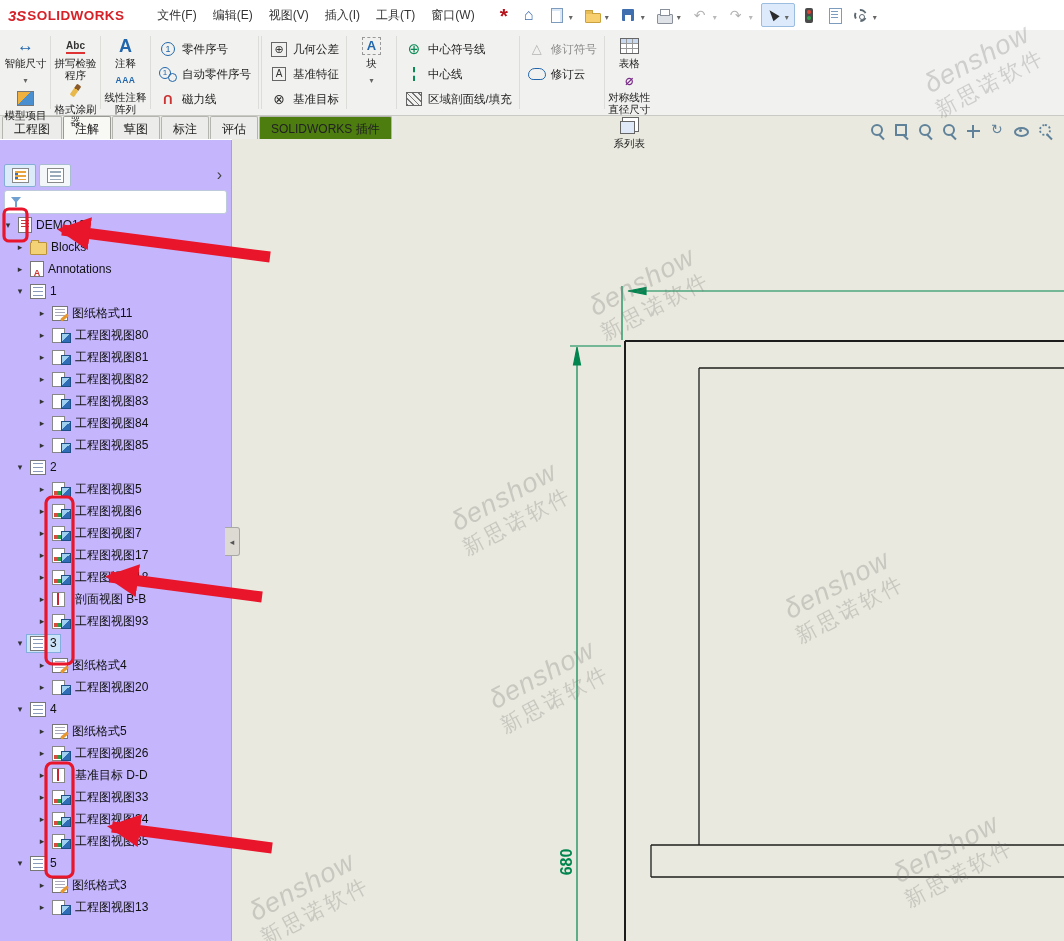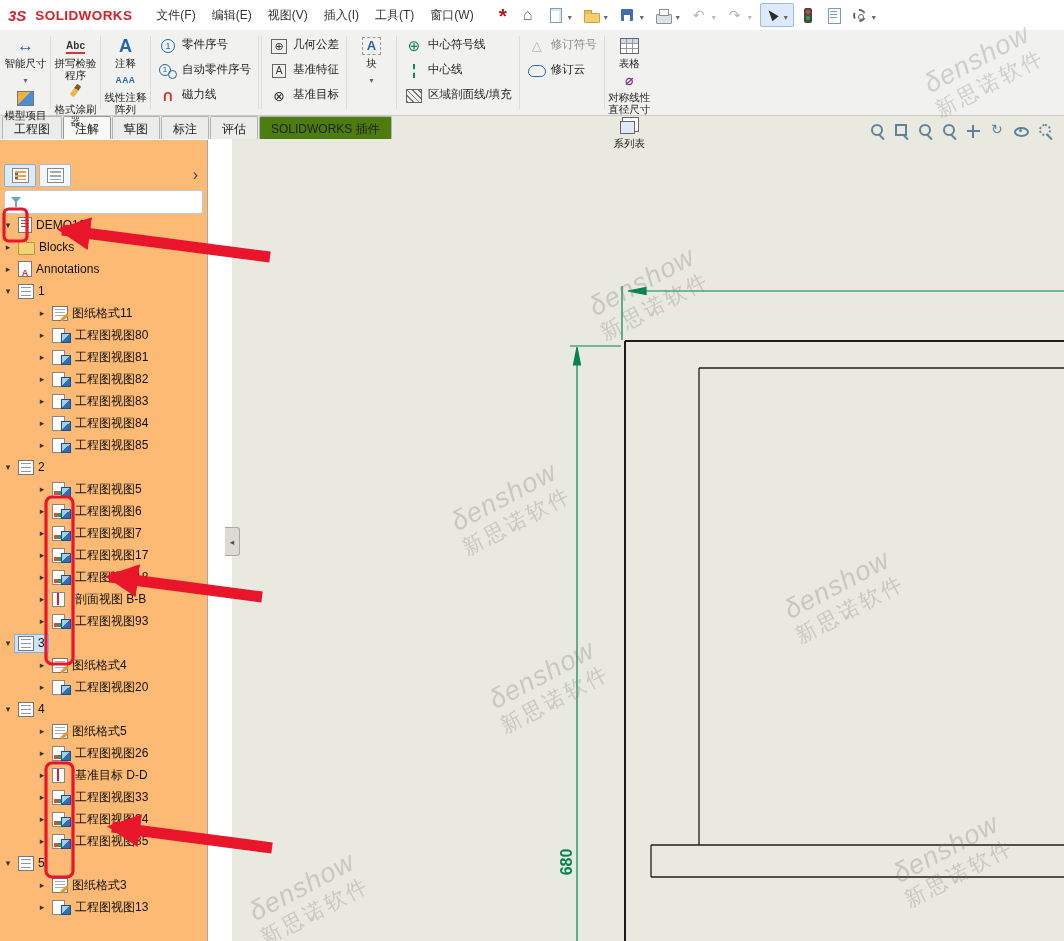--- a/index.html
+++ b/index.html
@@ -2,21 +2,21 @@
 <html><head>
 <meta charset="utf-8">
 <style>
   html,body{margin:0;padding:0}
   body{width:1064px;height:941px;position:relative;overflow:hidden;background:#fff;
        font-family:"Liberation Sans","DejaVu Sans",sans-serif;-webkit-font-smoothing:antialiased}
 
   
   #menubar{position:absolute;top:0;left:0;right:0;height:30px;background:#fff;border-bottom:1px solid #e2e2e0;
            display:flex;align-items:center;padding:0 8px;z-index:8}
-  .logo{display:flex;align-items:center;gap:9px;margin-right:16px}
+  .logo{display:flex;align-items:center;gap:1px;margin-right:25px}
   .logo-mark{color:#d62128;font-weight:bold;font-style:italic;font-size:15px}
   .logo-text{color:#d62128;font-size:13.5px;font-weight:bold;letter-spacing:.4px}
   .menus{display:flex}
   .menu{font-size:12px;color:#333;padding:5px 8px;cursor:default;white-space:nowrap}
   .quick{display:flex;align-items:center;margin-left:10px;gap:2px}
   .qbtn{display:flex;align-items:center;padding:2px;border:1px solid transparent;border-radius:2px}
   .qbtn.pressed{background:#dceafb;border-color:#9abde0}
   .qbtn.disabled{opacity:.45}
   .dd{width:10px;text-align:center;display:inline-block}
   .dd::after{content:"▾";font-size:8px;color:#666}
@@ -43,21 +43,21 @@
   
   #ribbon{position:absolute;top:30px;left:0;right:0;height:86px;background:#f1f2ef;border-bottom:1px solid #c9c9c5;
           display:flex;align-items:stretch;padding:2px 2px;z-index:8;box-sizing:border-box}
   .rgroup{display:flex}
   .rgroup.large{flex-direction:column;align-items:flex-start;padding-top:3px}
   .rgroup.stack{flex-direction:column;justify-content:flex-start;gap:1px;padding:5px 2px 0}
   .rsep{width:1px;background:#dcdcd8;margin:4px 1px}
   .rbl{display:flex;flex-direction:column;align-items:center;width:47px;text-align:center;cursor:default}
   .rbl .ric{width:26px;height:22px;position:relative;display:block;margin:0 auto;text-align:center}
   .rbl .rlabel{font-size:10.5px;line-height:12px;color:#222;word-break:break-all}
-  .rbs{display:flex;gap:4px;height:24px;padding:0 4px;font-size:11.5px;color:#222;white-space:nowrap;cursor:default}
+  .rbs{display:flex;align-items:center;gap:4px;height:24px;padding:0 4px;font-size:11.5px;color:#222;white-space:nowrap;cursor:default}
   .rbs .ric{width:20px;height:18px;position:relative;flex:none;text-align:center}
   .rbtn.disabled,.rbs.disabled,.rbl.disabled{opacity:.5}
   .smart-dimension-icon::before{content:"↔";font-size:17px;color:#2166ac;font-weight:bold;line-height:22px}
   .model-items-icon::before{content:"";display:inline-block;width:15px;height:13px;margin-top:4px;background:linear-gradient(135deg,#f0b13f 0 45%,#4a8fd0 45%);border:1px solid #777}
   .spell-checker-icon::before{content:"Abc";font-size:10px;font-weight:bold;color:#333;display:inline-block;margin-top:3px;border-bottom:2px solid #d33;padding-bottom:1px}
   .format-painter-icon::before{content:"";display:inline-block;width:5px;height:13px;margin-top:3px;background:linear-gradient(#8a5a2b 0 5px,#e8b84b 5px);transform:rotate(35deg);border-radius:1px}
   .note-icon::before{content:"A";font-size:18px;font-weight:bold;color:#2166ac;line-height:22px}
   .linear-note-pattern-icon::before{content:"AAA";font-size:8.5px;font-weight:bold;color:#2166ac;line-height:22px;letter-spacing:.5px}
   .balloon-icon::before{content:"1";display:inline-block;width:12px;height:12px;margin-top:2px;border:1.5px solid #2166ac;border-radius:50%;font-size:9px;line-height:12px;color:#2166ac}
   .auto-balloon-icon::before{content:"1";display:inline-block;width:10px;height:10px;margin-top:1px;margin-right:6px;border:1.5px solid #2166ac;border-radius:50%;font-size:8px;line-height:10px;color:#2166ac}
@@ -80,39 +80,39 @@
   .symmetric-linear-diameter-icon::before{content:"⌀";font-size:14px;color:#7b2d8b;line-height:22px;font-weight:bold}
   .series-table-icon::before{content:"";display:inline-block;width:13px;height:11px;margin-top:6px;margin-right:4px;border:1px solid #666;background:#dfe9f7;box-shadow:3px -3px 0 0 #fff,3px -3px 0 1px #666}
 
   
   #tabstrip{position:absolute;top:116px;left:0;height:23px;display:inline-flex;align-items:stretch;z-index:7;padding:0 4px 0 2px;background:#e9e9e5}
   .tab{font-size:12px;color:#222;padding:4px 11px 2px;border:1px solid #b5b5b0;border-bottom:none;background:#ececе8;background:#ececea;margin-right:1px;border-radius:2px 2px 0 0;white-space:nowrap;cursor:default}
   .tab.active{background:#f8f8f5;border-color:#9a9a95}
   .tab.shaded{background:#4d7c0f}
 
   
-  #panel{position:absolute;top:140px;left:0;width:208px;bottom:0;background:#fdba74;border-right:1px solid #a8a8a4;z-index:6;padding-top:22px;box-sizing:border-box}
+  #panel{position:absolute;top:140px;left:0;width:232px;bottom:0;background:#c4b5fd;border-right:1px solid #a8a8a4;z-index:6;padding-top:22px;box-sizing:border-box}
   #panel-tabs{height:26px;display:flex;align-items:center;padding:0 4px;gap:3px}
   .ptab{width:30px;height:21px;border:1px sol id #a9bdd1;border:1px solid #a9bdd1;border-radius:2px;display:flex;align-items:center;justify-content:center;background:#f4f7fa}
   .ptab.active{background:#dcebfa;border-color:#85aed6}
   .pticon{width:15px;height:13px;position:relative;display:inline-block}
   .pt1{border:1px solid #888;background:#fff}
   .pt1::before{content:"";position:absolute;inset:2px;background:repeating-linear-gradient(to bottom,#e8a33d 0 2px,transparent 2px 4px),linear-gradient(to right,#3b6fb5 0 3px,transparent 3px)}
   .pt2{border:1px solid #888;background:#fff}
   .pt2::before{content:"";position:absolute;inset:2px;background:repeating-linear-gradient(to bottom,#9ab 0 2px,transparent 2px 4px)}
   .pchev{margin-left:auto;color:#444;font-size:16px;line-height:16px;padding:0 5px;cursor:default}
   .pchev::before{content:"›"}
   #filter{margin:2px 4px;height:22px;border:1px solid #bccadb;border-radius:3px;display:flex;align-items:center;gap:5px;padding:0 5px;background:#fff}
   .funnel{width:12px;height:12px;position:relative;flex:none}
   .funnel::before{content:"";position:absolute;left:1px;top:1px;border-left:5px solid transparent;border-right:5px solid transparent;border-top:6px solid #6fa0cf}
   .funnel::after{content:"";position:absolute;left:5px;top:6px;width:2px;height:5px;background:#6fa0cf}
   #filter input{border:0;outline:0;flex:1;font-size:12px;min-width:0;background:transparent;font-family:inherit}
   #tree{position:absolute;top:74px;left:0;right:0;bottom:0;overflow:hidden}
   .trow{height:22px;display:flex;align-items:center;cursor:default}
-  .trow.d0{padding-left:2px}.trow.d1{padding-left:2px}.trow.d2{padding-left:36px}
+  .trow.d0{padding-left:2px}.trow.d1{padding-left:14px}.trow.d2{padding-left:36px}
   .tarrow{width:12px;flex:none;font-size:9px;color:#333;text-align:center}
   .ar-col::before{content:"▸"}
   .ar-exp::before{content:"▾"}
   .iw{display:flex;align-items:center;gap:4px;padding:1px 3px;border:1px solid transparent}
   .iw.sel{background:#cde3f7;border-color:#84aede}
   .tlabel{font-size:12px;color:#111;white-space:nowrap}
   .tic{position:relative;display:inline-block;flex:none}
   .drawing-document-icon{width:12px;height:14px;background:#fff;border:1px solid #777}
   .drawing-document-icon::before{content:"";position:absolute;inset:2px 2px 3px;background:repeating-linear-gradient(to bottom,#b44 0 1px,transparent 1px 3px)}
   .blocks-folder-icon{width:15px;height:11px;background:#f3d277;border:1px solid #b9923a;border-radius:1px;margin-top:2px}

